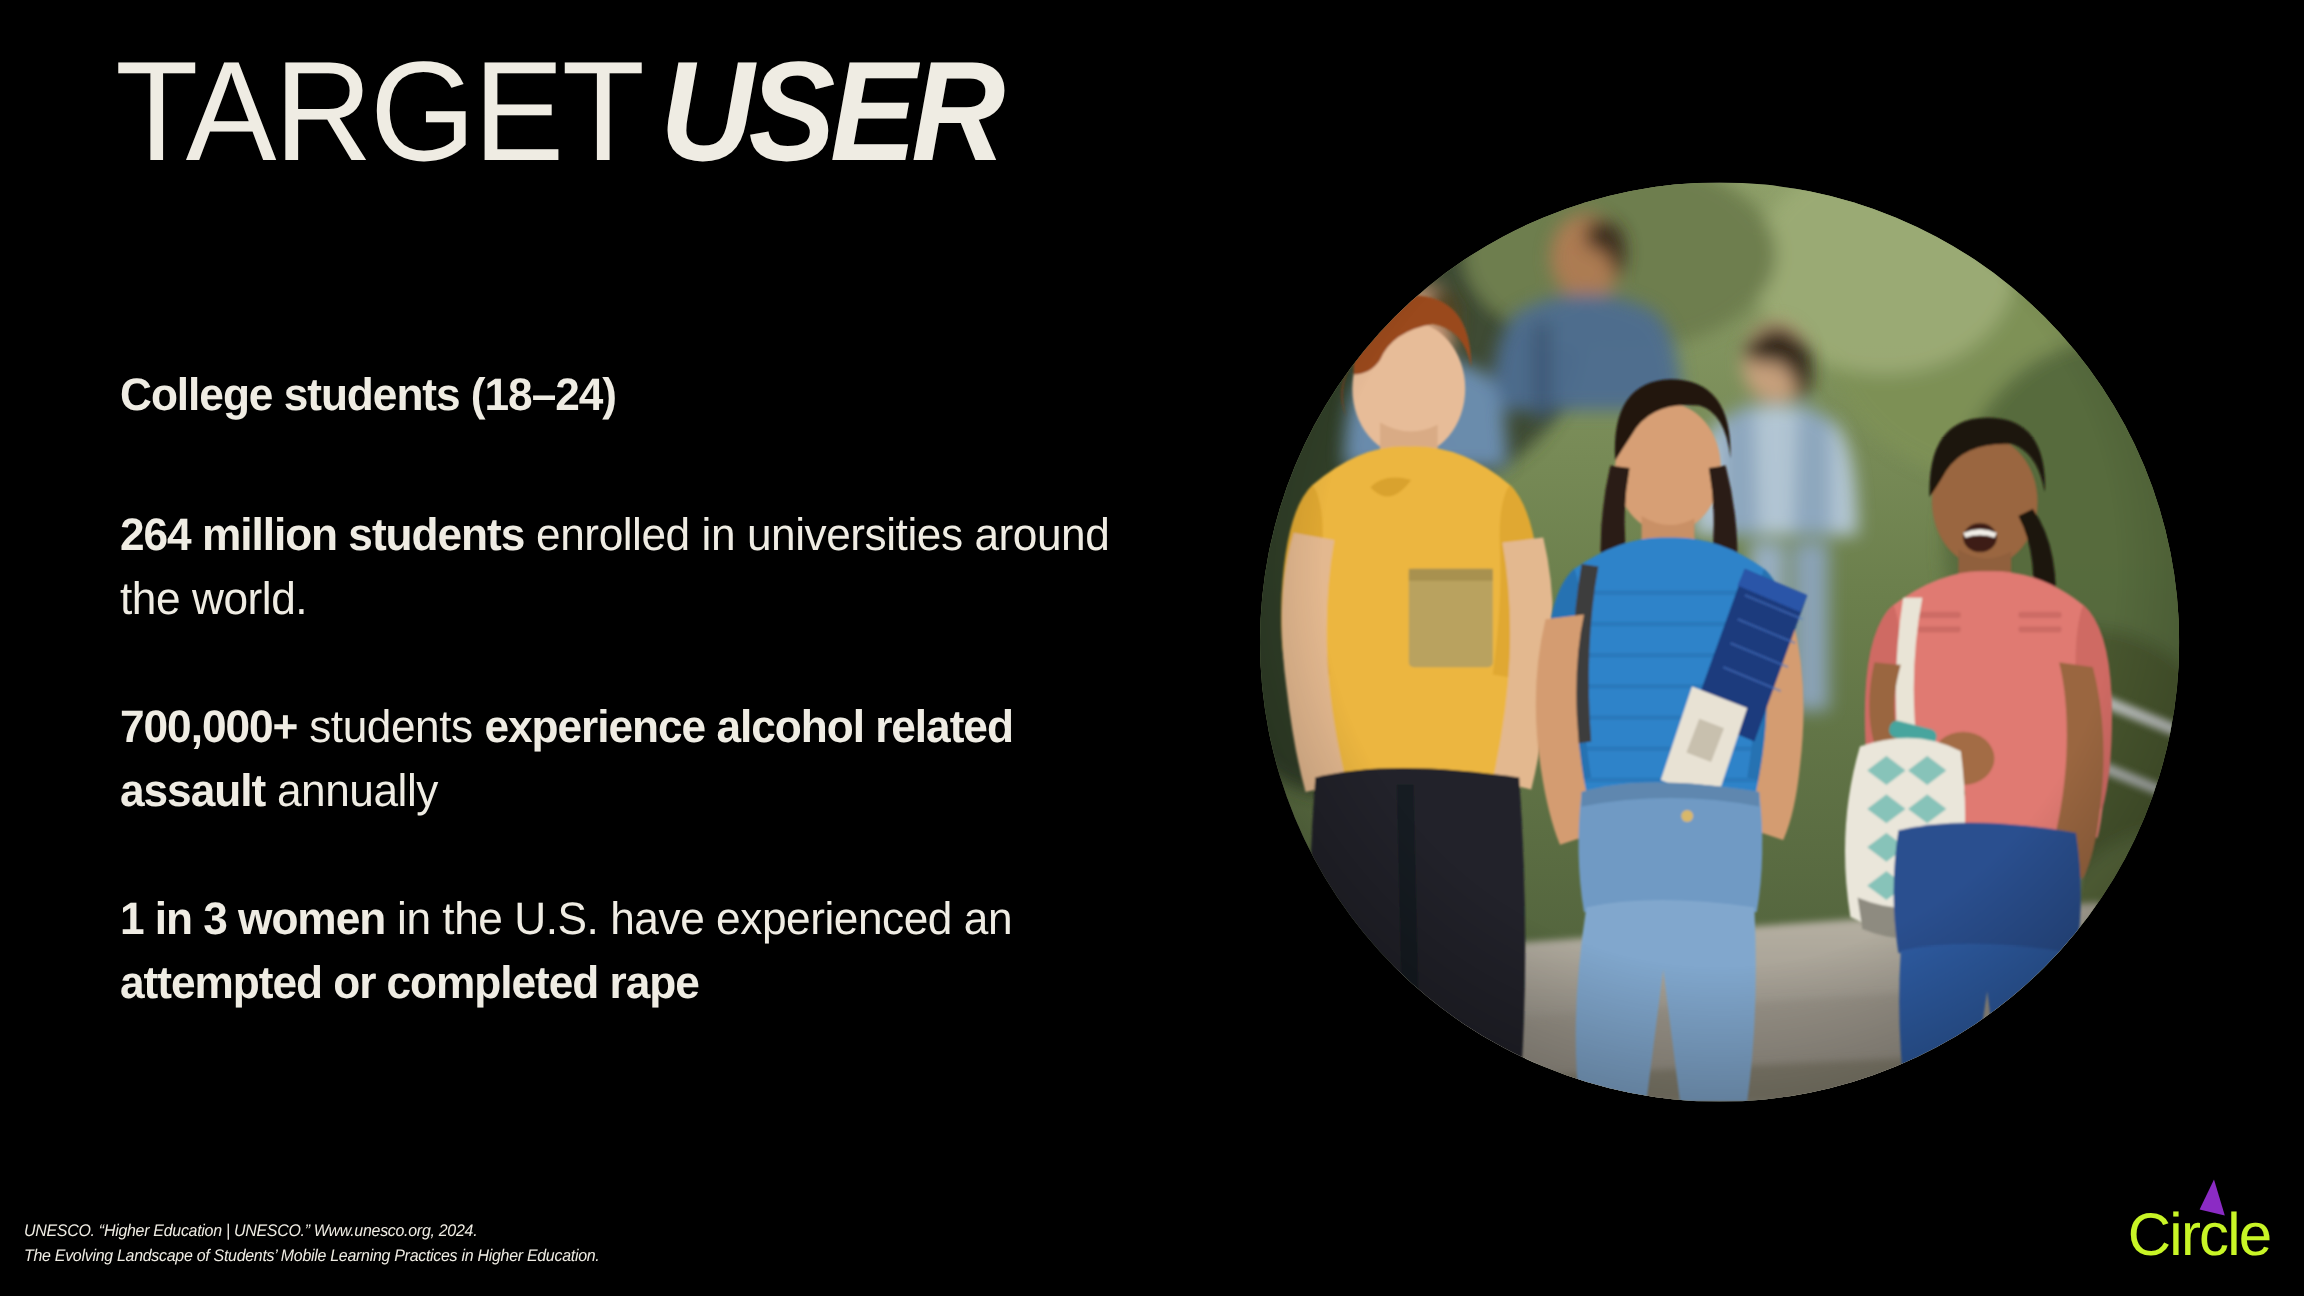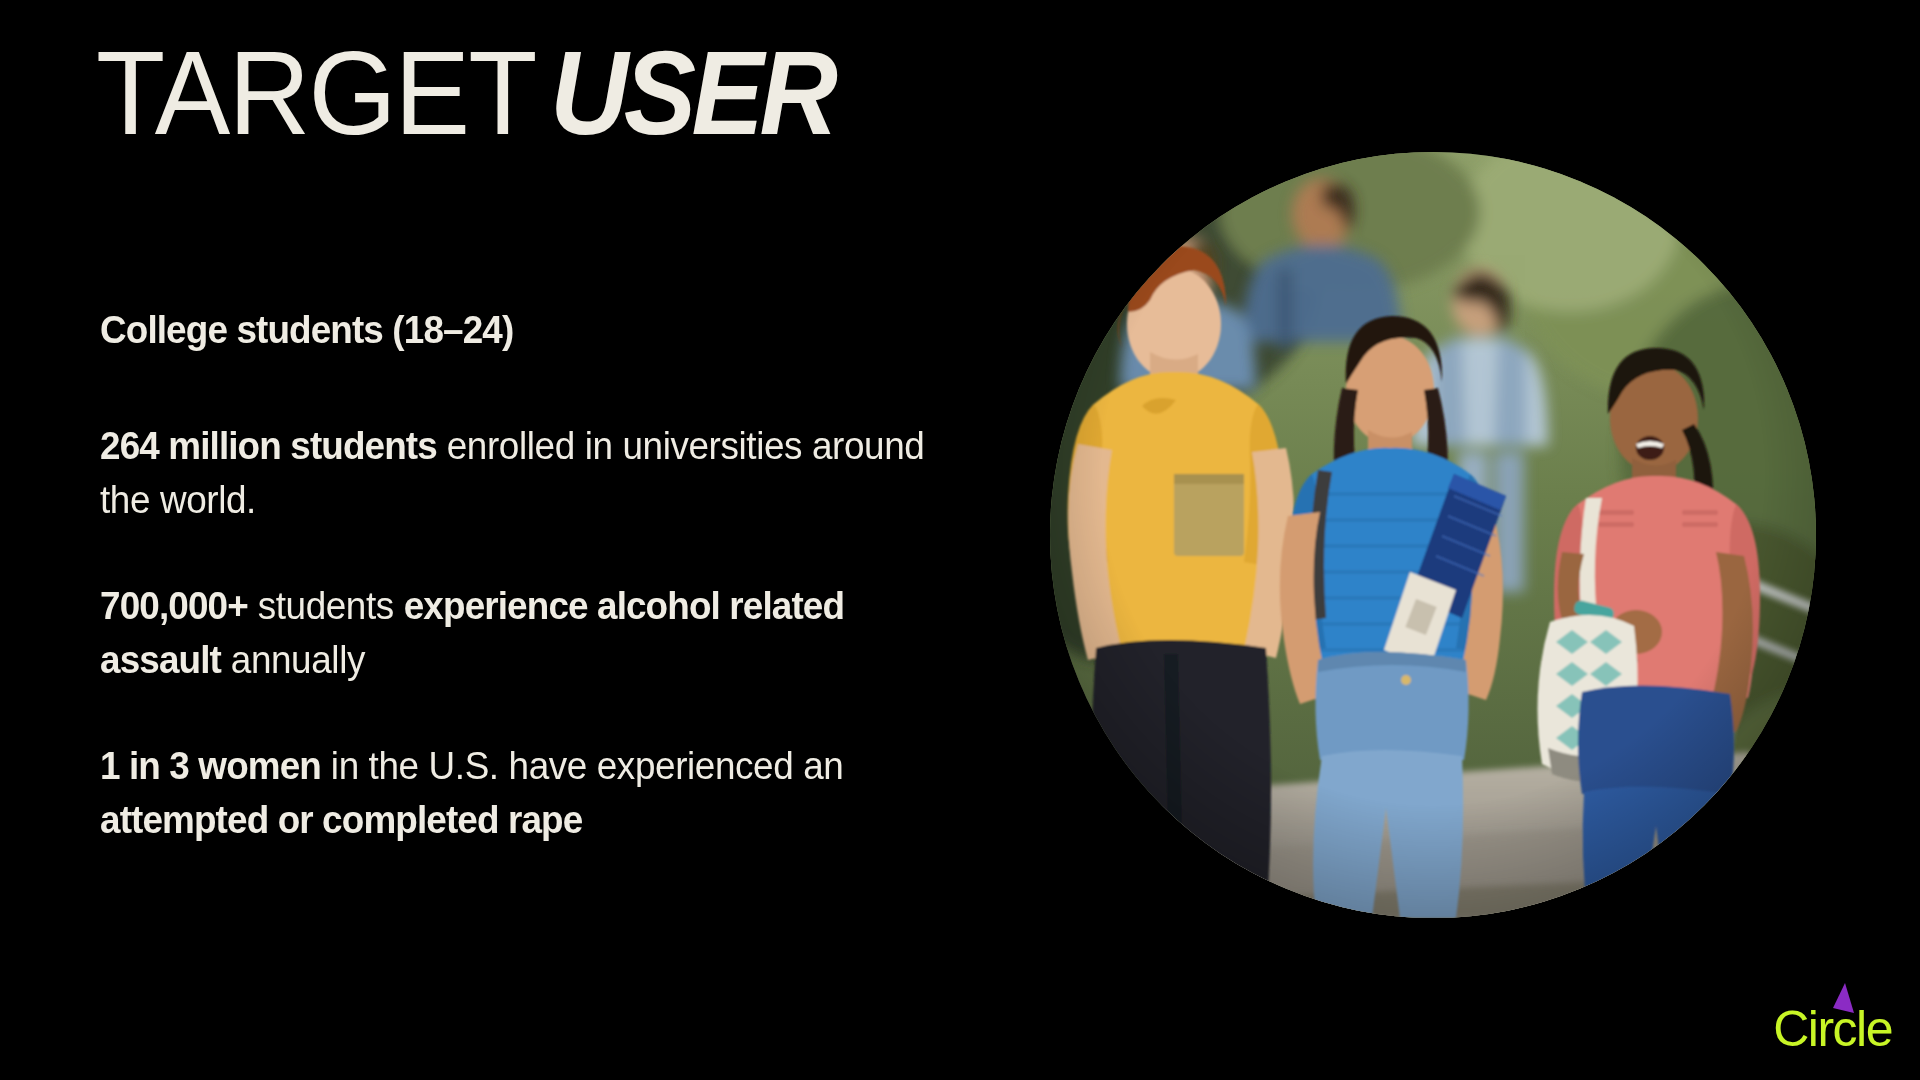--- a/index.html
+++ b/index.html
@@ -137,20 +137,24 @@
     <div class="para">
       <span class="b">700,000+</span><span class="r"> students </span><span class="b">experience alcohol related assault</span><span class="r"> annually</span>
     </div>
 
     <div class="para">
       <span class="b">1 in 3 women</span><span class="r"> in the U.S. have experienced an </span><span class="b">attempted or completed rape</span>
     </div>
 
   </div>
 
+  <div class="footnotes">
+    <div class="footnote">UNESCO. “Higher Education | UNESCO.” Www.unesco.org, 2024.</div>
+    <div class="footnote">The Evolving Landscape of Students’ Mobile Learning Practices in Higher Education.</div>
+  </div>
 
   <div class="photo-circle">
     <svg class="photo-svg" viewBox="0 0 766 766" preserveAspectRatio="xMidYMid slice">
       <defs>
         <linearGradient id="sky" x1="0" y1="0" x2="0" y2="1">
           <stop offset="0%" stop-color="#8fa06a"></stop>
           <stop offset="45%" stop-color="#6b7f4c"></stop>
           <stop offset="100%" stop-color="#4a5a38"></stop>
         </linearGradient>
         <linearGradient id="ground" x1="0" y1="0" x2="0" y2="1">

